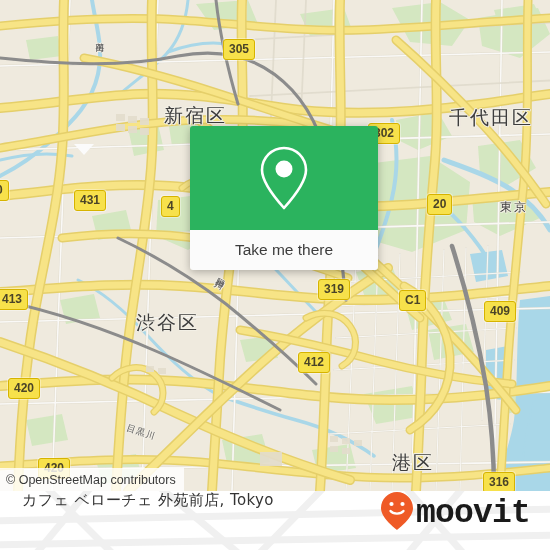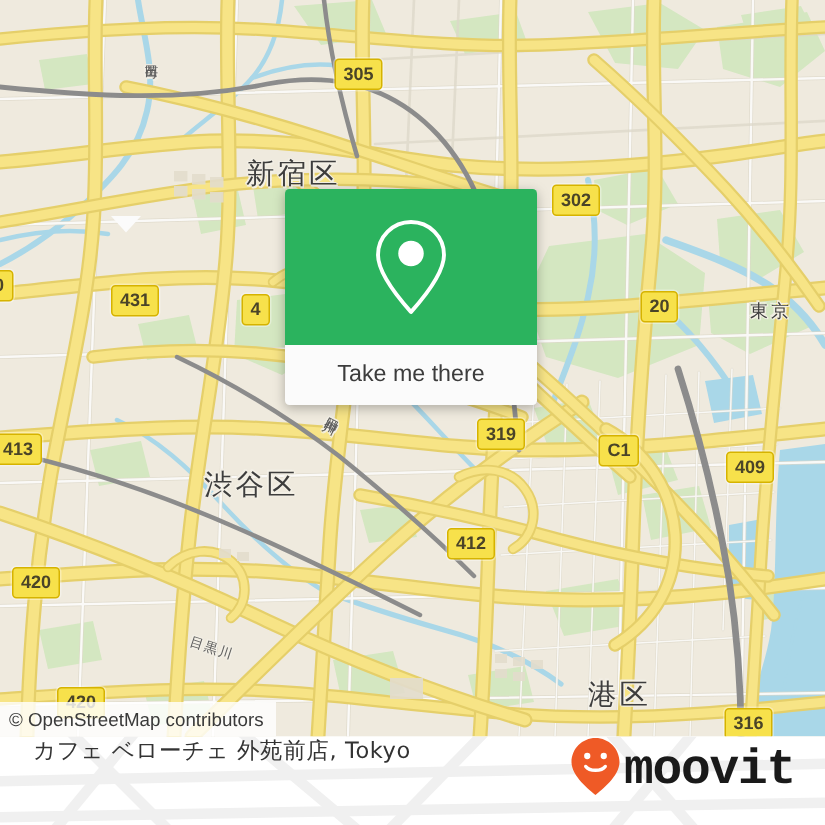--- a/index.html
+++ b/index.html
@@ -84,21 +84,21 @@
     text-align: center;
     white-space: nowrap;
     box-shadow: 0 0 0 1px rgba(255,255,255,.35);
   }
 
   
   .popup {
     position: absolute;
     left: 190px;
     top: 126px;
-    width: 168px;
+    width: 188px;
     filter: drop-shadow(0 2px 4px rgba(0,0,0,0.28));
   }
   .popup-top {
     height: 104px;
     background: #2bb35e;
     border-top-left-radius: 3px;
     border-top-right-radius: 3px;
     display: flex;
     align-items: center;
     justify-content: center;
@@ -428,20 +428,21 @@
           <rect x="330" y="446" width="8" height="6"></rect>
         <rect x="342" y="448" width="8" height="6"></rect>
         <rect x="146" y="366" width="8" height="6"></rect>
           <rect x="158" y="368" width="8" height="6"></rect>
         <rect x="260" y="452" width="22" height="14"></rect>
       </g>
     </svg>
 
     <div class="map-label ward-label" style="left:164px; top:103px;">新宿区</div>
 
+    <div class="map-label ward-label" style="left:449px; top:105px;">千代田区</div>
 
     <div class="map-label city-label" style="left:500px; top:183px;">東京</div>
 
     <div class="map-label ward-label" style="left:136px; top:310px;">渋谷区</div>
 
     <div class="map-label ward-label" style="left:392px; top:450px;">港区</div>
 
     <div class="map-label river-label" style="left:126px; top:426px; transform:rotate(18deg);">目黒川</div>
 
     <div class="map-label river-label vert" style="left:93px; top:36px;">苺田ヶ</div>

